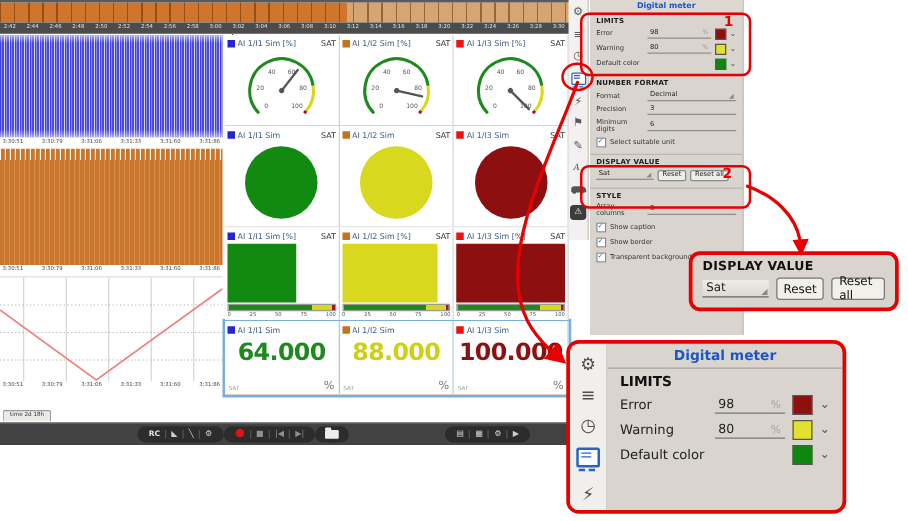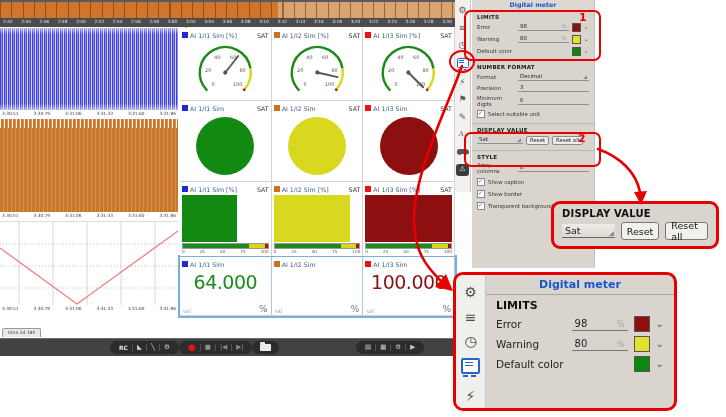--- a/index.html
+++ b/index.html
@@ -50,21 +50,21 @@
   .needle circle{fill:#555}
   .lamp{width:58px;height:58px;border-radius:50%;margin:4px auto 0}
   .barwrap{margin:1px 2px 0;height:47px;position:relative}
   .barfill{height:100%}
   .barscale{margin:1px 2px 0;height:4px;border:0.5px solid #999;
       background:linear-gradient(90deg,#1c8a1c 0 78%,#d8d816 78% 97%,#b01010 97% 100%)}
   .barticks{margin:0 2px;display:flex;justify-content:space-between}
   .barticks span{font-size:4.2px;color:#555}
   .r4{outline:2px solid #79aede}
   .r4 .cell{border-right:1px solid #a8c8e6}
-  .dval{font-size:19px;text-align:center;margin-top:2px;letter-spacing:-0.5px;font-weight:400;line-height:1.2}
+  .dval{font-size:19px;text-align:center;margin-top:2px;letter-spacing:-0.5px;font-weight:700;line-height:1.2}
   .dfoot{position:absolute;bottom:1px;left:3px;right:3px;display:flex;justify-content:space-between;align-items:flex-end}
   .dsat{font-size:4.5px;color:#999}.dunit{font-size:9px;color:#777}
 
   
   .tab{position:absolute;left:2px;top:328px;font-size:4.5px;color:#333;background:#eceae6;
       border:1px solid #9a9a9a;border-bottom:none;border-radius:2px 2px 0 0;padding:1.5px 5px;line-height:1}
   .tbar{position:absolute;left:0;top:338px;width:455px;height:17px;background:#424242;border-top:1px solid #6a6a6a}
   .pill{position:absolute;top:2px;height:13px;background:#2c2c2c;border-radius:7px;display:flex;align-items:center;padding:0 5px}
   .pill .icon{font-size:6.5px;color:#cfcfcf;padding:0 4px;border-left:1px solid #525252;line-height:1}
   .pill .icon:first-child{border-left:none}
@@ -393,20 +393,21 @@
         <div class="dfoot">
             <span class="dsat" data-name="status-badge">SAT</span>
             <span class="dunit" data-name="unit-label">%</span>
           </div>
       </div>
       <div class="cell" data-name="digital-meter-widget">
         <div class="chd">
             <span class="csq" data-name="channel-color-swatch" style="background: rgb(196, 115, 31);"></span>
             <span class="cnm" data-name="channel-name">AI 1/I2 Sim</span>
           </div>
+        <div class="dval" data-name="digital-value" style="color: rgb(207, 207, 21);">88.000</div>
         <div class="dfoot">
             <span class="dsat" data-name="status-badge">SAT</span>
             <span class="dunit" data-name="unit-label">%</span>
           </div>
       </div>
       <div class="cell" data-name="digital-meter-widget">
         <div class="chd">
             <span class="csq" data-name="channel-color-swatch" style="background: rgb(238, 17, 17);"></span>
             <span class="cnm" data-name="channel-name">AI 1/I3 Sim</span>
           </div>

